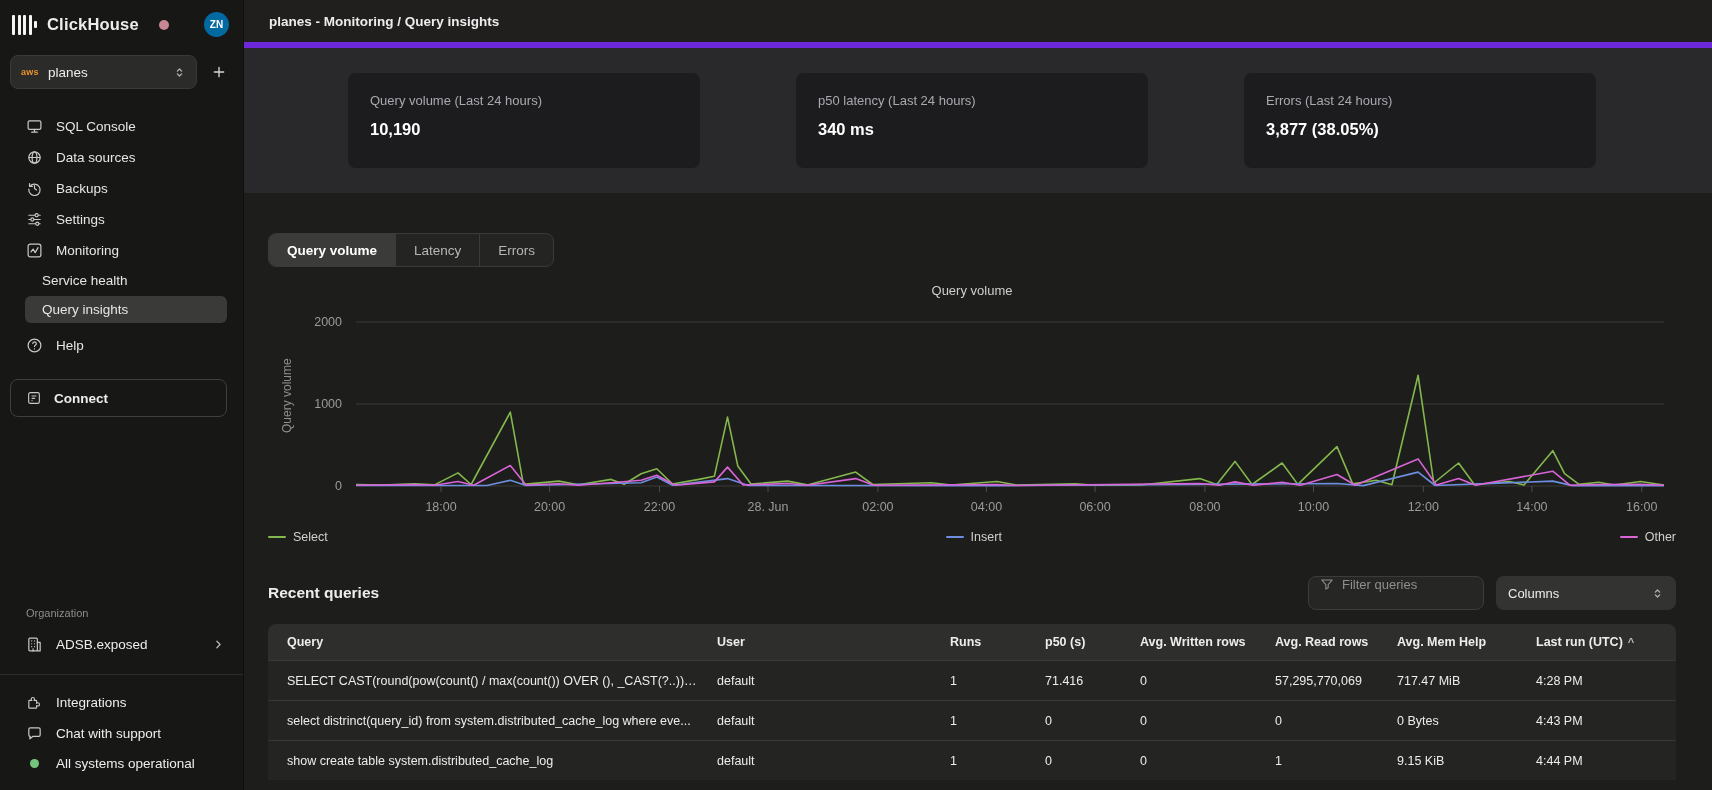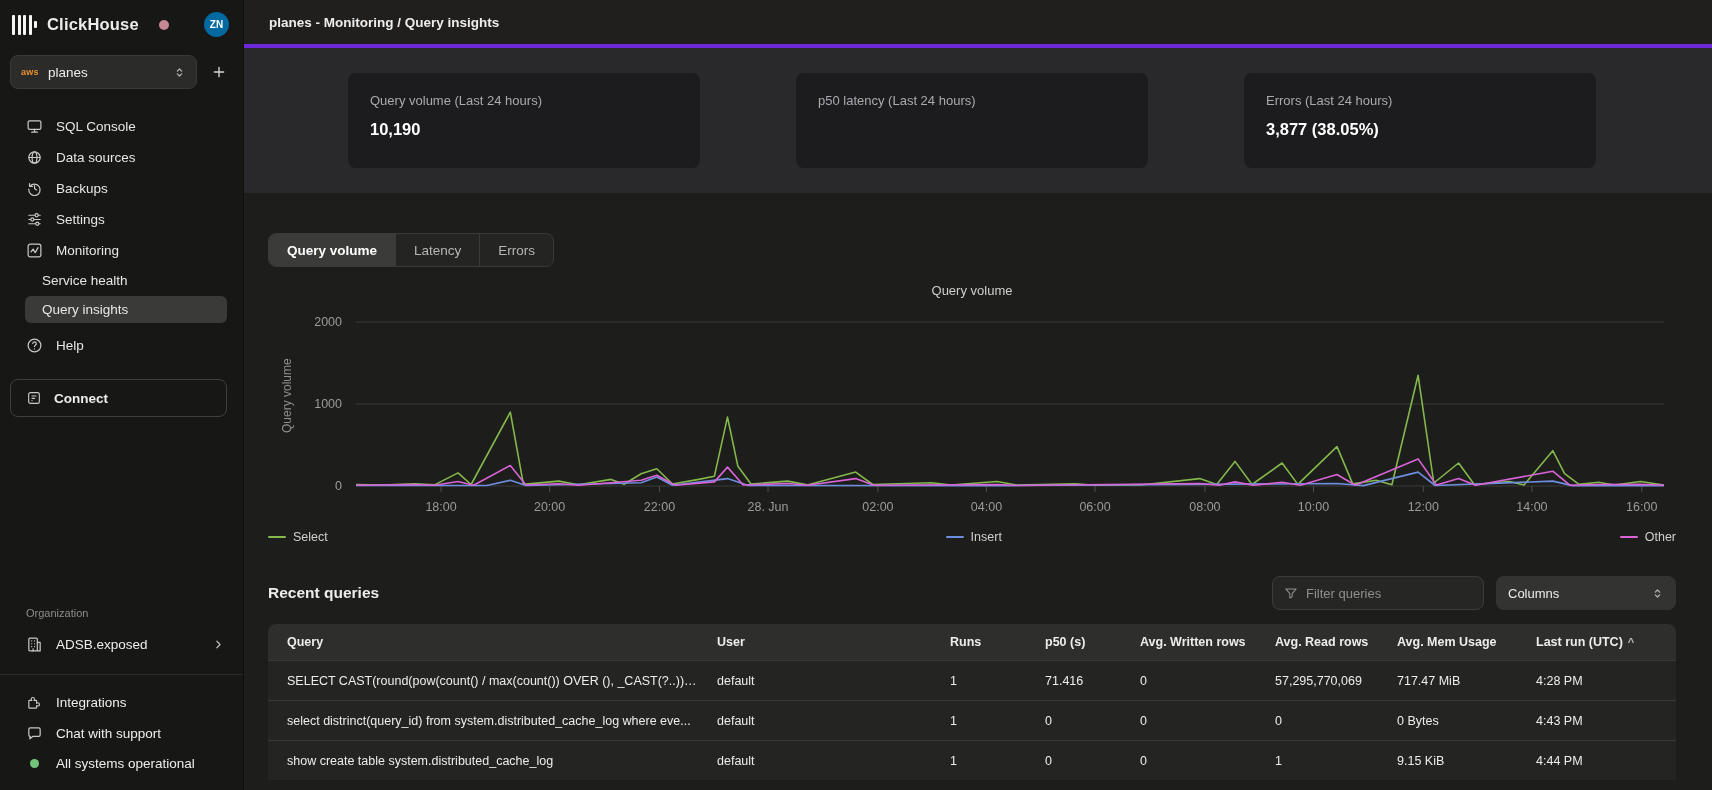--- a/index.html
+++ b/index.html
@@ -44,21 +44,21 @@
     font-size:13.5px; font-weight:500; cursor:pointer; }
   .org-item .chev { margin-left:auto; color:#bdbdbb; }
   .sidebar-divider { border-top:1px solid #2c2c2a; margin:14px 0 12px 0; }
   .footer-item { display:flex; align-items:center; gap:13px; padding:7px 10px 7px 26px;
     font-size:13.5px; font-weight:500; cursor:pointer; }
   .status-dot { width:9px; height:9px; border-radius:50%; background:#74c57c; margin:0 4px; }
 
   
   .main { flex:1; display:flex; flex-direction:column; background:#1d1d1b; }
   .topbar { height:48px; background:#201f1e; display:flex; align-items:center; padding:0 25px;
-    border-bottom:4px solid #6d28d9; }
+    border-bottom:6px solid #6d28d9; }
   .topbar-title { font-size:13.5px; font-weight:700; }
 
   .stats-band { height:145px; background:#29292b; display:flex; align-items:center;
     padding-left:104px; gap:96px; }
   .stat-card { width:352px; height:95px; background:#1c1c1e; border-radius:8px; padding:20px 22px;
     display:flex; flex-direction:column; gap:12px; }
   .stat-label { font-size:13px; color:#a9a9b0; }
   .stat-value { font-size:16.5px; font-weight:700; color:#fff; }
 
   .content { flex:1; padding:40px 36px 0 24px; display:flex; flex-direction:column; }
@@ -82,22 +82,22 @@
   .y-axis-label { position:absolute; left:12px; top:150px; transform:rotate(-90deg); transform-origin:left top;
     font-size:12px; color:#8f8f8d; white-space:nowrap; }
   .chart-svg-wrap { margin-top:6px; }
   .legend { display:flex; justify-content:space-between; gap:26px; margin-top:8px; }
   .legend-item { display:flex; align-items:center; gap:7px; font-size:12.5px; color:#cfcfcd; cursor:pointer; }
   .legend-dash { width:18px; height:0; border-top:2.5px solid; border-radius:2px; }
 
   .recent-row { display:flex; align-items:center; margin-top:32px; }
   .recent-title { font-size:15.5px; font-weight:700; }
   .recent-controls { margin-left:auto; display:flex; align-items:center; gap:12px; }
-  .filter-box { width:212px; height:34px; background:#262624; border:1px solid #3c3c3a; border-radius:8px;
-    display:flex; align-items:center; padding:0 11px; gap:8px; color:#8f8f8d; }
+  .filter-box { width:176px; height:34px; background:#262624; border:1px solid #3c3c3a; border-radius:8px;
+    display:flex; align-items:flex-start; padding:0 11px; gap:8px; color:#8f8f8d; }
   .filter-box input { background:transparent; border:none; outline:none; color:#e5e5e3;
     font-size:13px; width:110px; font-family:"Liberation Sans", sans-serif; }
   .filter-box input::placeholder { color:#8f8f8d; }
 
   .table { margin-top:14px; border-radius:8px 8px 0 0; overflow:hidden; }
   .trow { display:grid; grid-template-columns:430px 233px 95px 95px 135px 122px 139px 1fr;
     align-items:center; padding:0 19px; }
   .thead { background:#2e2e2c; height:36px; font-size:12.5px; font-weight:700; }
   .tbody-row { background:#242422; height:40px; font-size:12.5px; border-top:1px solid #39393七; border-top:1px solid #393937; cursor:pointer; }
   .tbody-row:first-of-type { border-top:none; }
@@ -243,20 +243,21 @@
       <span class="topbar-title">planes - Monitoring / Query insights</span>
     </div>
 
     <div class="stats-band">
       <div class="stat-card">
         <span class="stat-label">Query volume (Last 24 hours)</span>
         <span class="stat-value">10,190</span>
       </div>
       <div class="stat-card">
         <span class="stat-label">p50 latency (Last 24 hours)</span>
+        <span class="stat-value">340 ms</span>
       </div>
       <div class="stat-card">
         <span class="stat-label">Errors (Last 24 hours)</span>
         <span class="stat-value">3,877 (38.05%)</span>
       </div>
     </div>
 
     <div class="content">
       <div class="controls-row">
         <div class="tabs">
@@ -341,21 +342,21 @@
       </div>
 
       <div class="table">
         <div class="trow thead">
           <span>Query</span>
           <span>User</span>
           <span>Runs</span>
           <span>p50 (s)</span>
           <span>Avg. Written rows</span>
           <span>Avg. Read rows</span>
-          <span>Avg. Mem Usage</span>
+          <span>Avg. Mem Help</span>
           <span class="th-sort">
             <span>Last run (UTC)</span>
             <span class="sort-caret">^</span>
           </span>
         </div>
 
         <div class="trow tbody-row">
           <span class="cell-query">SELECT CAST(round(pow(count() / max(count()) OVER (), _CAST(?..)) * ...</span>
           <span>default</span>
           <span>1</span>

